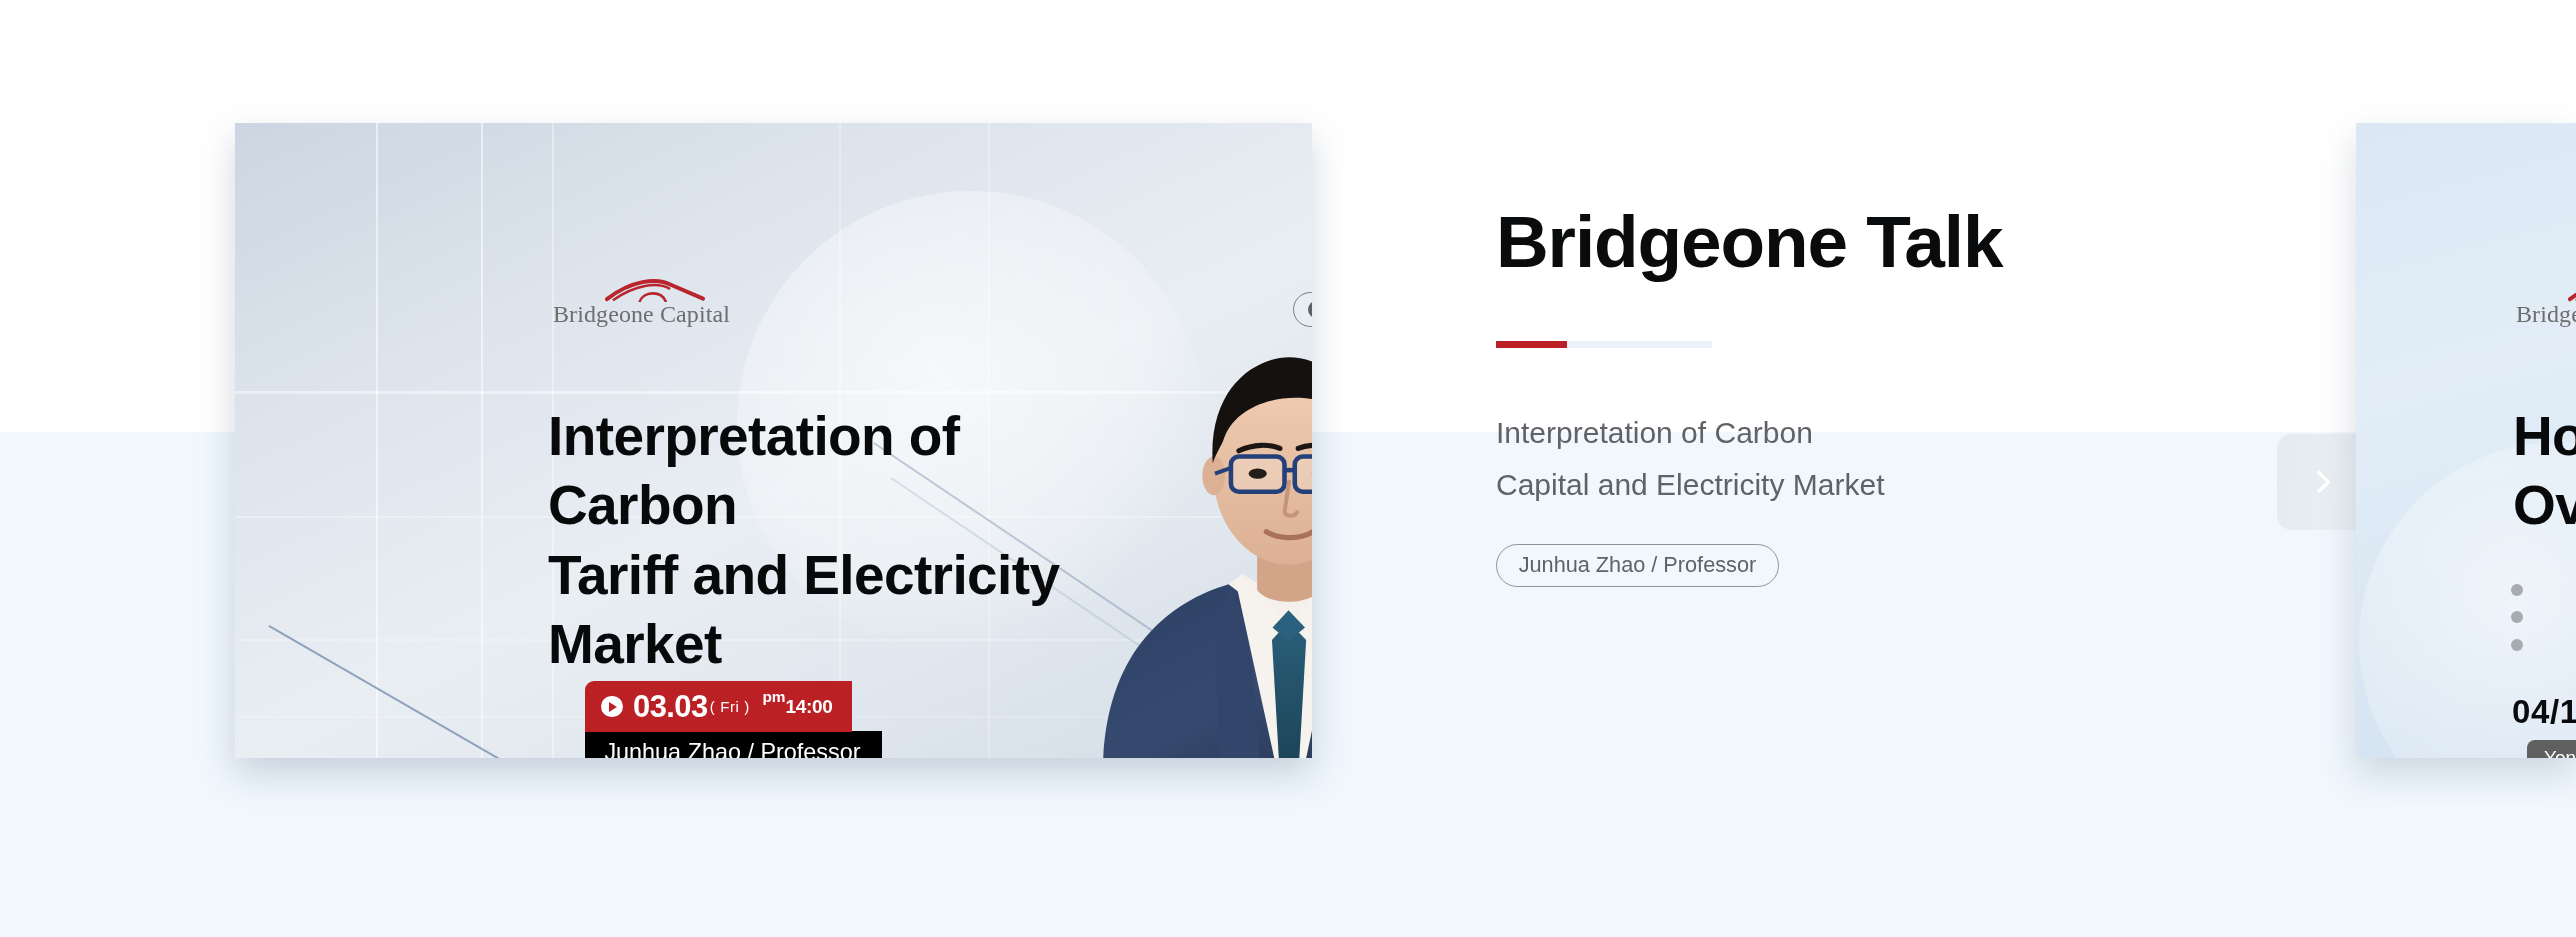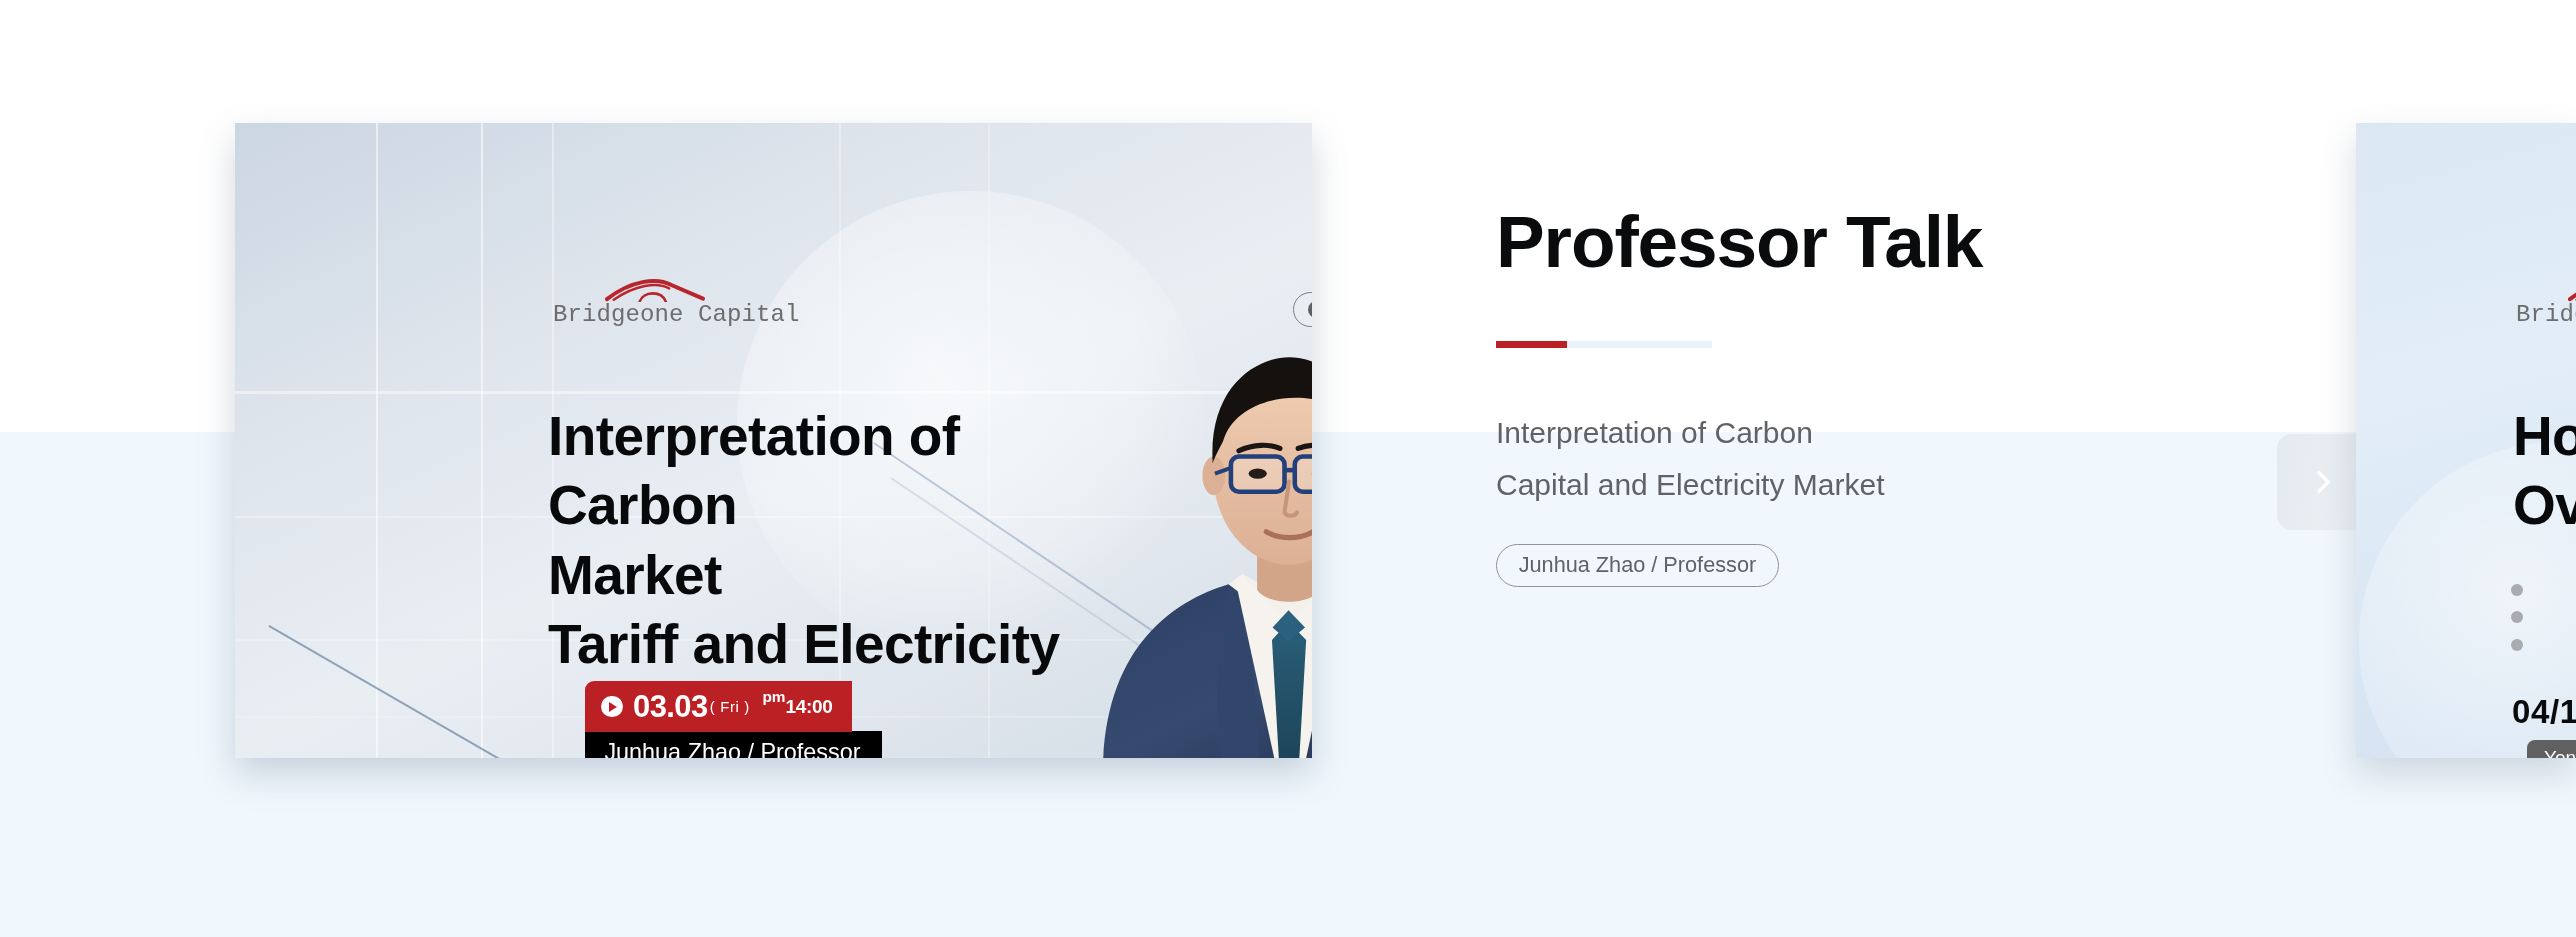--- a/index.html
+++ b/index.html
@@ -73,21 +73,21 @@
     top: 153px;
     display: flex;
     flex-direction: column;
     align-items: flex-start;
   }
   .logo-mark { width: 106px; height: 26px; display: block; margin-left: 49px; margin-bottom: -1.1px; }
   .logo-word {
     font-size: 24px;
     color: #6d6d6d;
     letter-spacing: 0.1px;
-    font-family: Liberation Mono, monospace;
+    font-family: Liberation Serif, serif;
     white-space: nowrap;
   }
 
   
   .talk-chip {
     position: absolute;
     left: 1058px;
     top: 169px;
     height: 35px;
     padding: 0 17px 0 13.7px;
@@ -344,22 +344,22 @@
       <span class="logo-word">Bridgeone Capital</span>
     </div>
 
     <div class="talk-chip">
       <span class="chip-play"></span>
 
     </div>
 
     <div class="poster-title">
       <div>Interpretation of Carbon</div>
+      <div>Tariff and Electricity</div>
       <div>Market</div>
-      <div>Tariff and Electricity</div>
     </div>
 
     <svg class="poster-photo" viewBox="0 0 710 835">
       <defs>
         <linearGradient id="suitG" x1="0" y1="0" x2="1" y2="1">
           <stop offset="0%" stop-color="#2d3f63"></stop>
           <stop offset="50%" stop-color="#364a70"></stop>
           <stop offset="100%" stop-color="#24334f"></stop>
         </linearGradient>
         <linearGradient id="tieG" x1="0" y1="0" x2="0" y2="1">
@@ -414,21 +414,21 @@
         <span class="ribbon-day">03.03</span>
         <span class="ribbon-dow">( Fri )</span>
         <span class="ribbon-ampm">pm</span>
         <span class="ribbon-time">14:00</span>
       </div>
       <span class="ribbon-speaker">Junhua Zhao / Professor</span>
     </div>
   </div>
 
   <div class="info">
-    <div class="info-kicker">Professor Talk</div>
+    <div class="info-kicker">Bridgeone Talk</div>
 
     <div class="progress" style="background: rgb(233, 241, 251);">
       <div class="progress-fill" id="progress-fill" style="width: 33%; background: rgb(187, 32, 37);"></div>
     </div>
 
     <div class="info-subtitle">
       <div>Interpretation of Carbon</div>
       <div>Capital and Electricity Market</div>
     </div>
 

